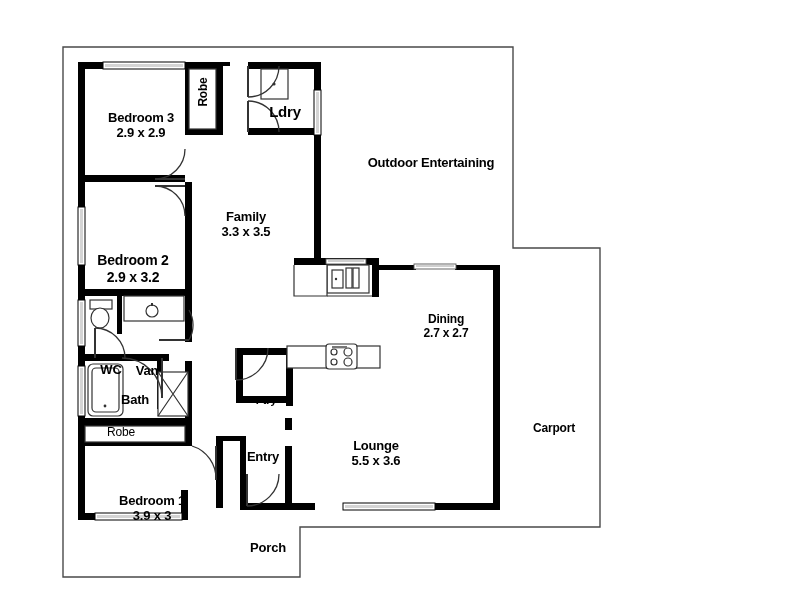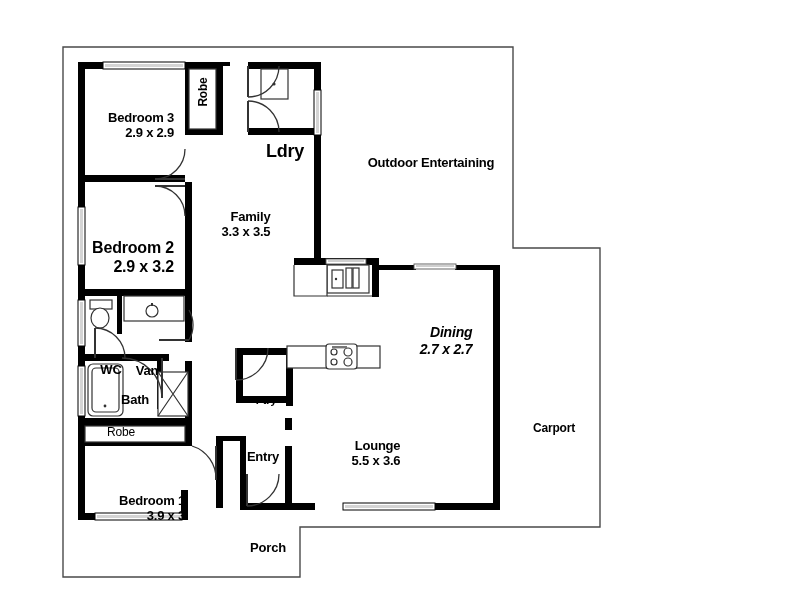--- a/index.html
+++ b/index.html
@@ -31,21 +31,21 @@
     font-family: "Liberation Sans", sans-serif;
     font-weight: bold;
     color: #000000;
     white-space: nowrap;
     text-align: center;
     line-height: 1.18;
     letter-spacing: -0.2px;
   }
   .room-label .rl-name { display: block; }
   .room-label .rl-dim { display: block; }
-  .lbl-center { transform: translate(-50%, -50%); text-align: right; }
+  .lbl-center { transform: translate(-50%, -50%); }
   .lbl-vertical {
     writing-mode: vertical-rl;
     text-orientation: mixed;
     transform: translate(-50%, -50%) rotate(180deg);
   }
 </style>
 </head>
 <body>
 
 <div id="floorplan-root">
@@ -322,46 +322,46 @@
 
   </svg>
 
   <div>
 
     <div class="room-label lbl-center" style="left:141px; top:125px; font-size:13px;">
       <span class="rl-name">Bedroom 3</span>
       <span class="rl-dim">2.9 x 2.9</span>
     </div>
 
-    <div class="room-label lbl-center" style="left:133px; top:258px; font-size:16px;">
+    <div class="room-label lbl-center" style="left:133px; top:269px; font-size:14px;">
       <span class="rl-name">Bedroom 2</span>
       <span class="rl-dim">2.9 x 3.2</span>
     </div>
 
     <div class="room-label lbl-center" style="left:152px; top:508px; font-size:13px;">
       <span class="rl-name">Bedroom 1</span>
       <span class="rl-dim">3.9 x 3</span>
     </div>
 
     <div class="room-label lbl-center" style="left:246px; top:224px; font-size:13px;">
       <span class="rl-name">Family</span>
       <span class="rl-dim">3.3 x 3.5</span>
     </div>
 
-    <div class="room-label lbl-center" style="left:446px; top:341px; font-size:14px;font-style:italic;">
+    <div class="room-label lbl-center" style="left:446px; top:326px; font-size:12px;">
       <span class="rl-name">Dining</span>
       <span class="rl-dim">2.7 x 2.7</span>
     </div>
 
     <div class="room-label lbl-center" style="left:376px; top:453px; font-size:13px;">
       <span class="rl-name">Lounge</span>
       <span class="rl-dim">5.5 x 3.6</span>
     </div>
 
-    <div class="room-label lbl-center" style="left:285px; top:112px; font-size:18px;margin-top:40px;">
+    <div class="room-label lbl-center" style="left:285px; top:112px; font-size:15px;">
       <span class="rl-name">Ldry</span>
     </div>
 
     <div class="room-label lbl-center" style="left:111px; top:345px; font-size:13px;margin-top:25px;">
       <span class="rl-name">WC</span>
     </div>
 
     <div class="room-label lbl-center" style="left:147px; top:339px; font-size:13px;margin-top:32px;">
       <span class="rl-name">Van</span>
     </div>

